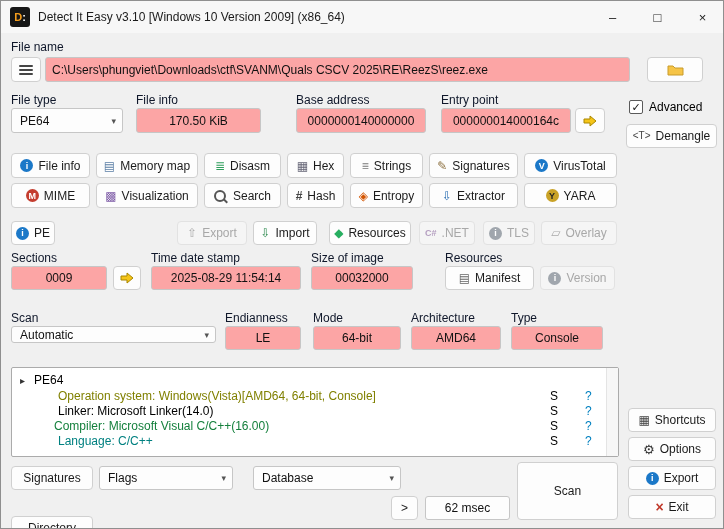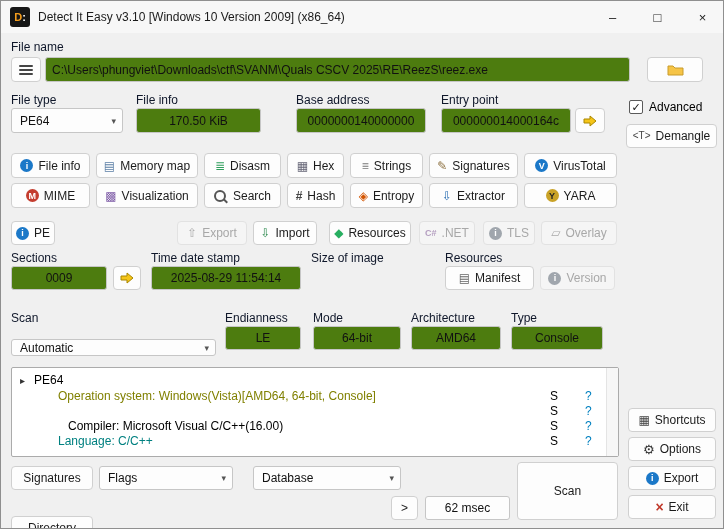--- a/index.html
+++ b/index.html
@@ -5,21 +5,21 @@
   body{margin:0;background:#cfcfcf;font-family:"Liberation Sans","DejaVu Sans",sans-serif;}
   .window{position:relative;width:724px;height:529px;background:#f0f0f0;border:1px solid #8f8f8f;box-sizing:border-box;overflow:hidden;}
   .titlebar{position:absolute;left:0;top:0;width:100%;height:32px;background:#f7f7f7;}
   .appicon{position:absolute;left:9px;top:6px;width:20px;height:20px;background:#151515;border-radius:3px;display:flex;align-items:center;justify-content:center;font-size:11px;font-weight:bold;}
   .logo-d{color:#f59d1d}.logo-c{color:#fff}
   .title{position:absolute;left:37px;top:0;height:32px;line-height:32px;font-size:12px;color:#1a1a1a;white-space:nowrap;}
   .wbtn{position:absolute;top:0;width:45px;height:32px;display:flex;align-items:center;justify-content:center;font-size:13px;color:#222;}
   .lbl{position:absolute;font-size:12px;color:#0f172a;white-space:nowrap;}
   .btn{position:absolute;display:flex;align-items:center;justify-content:center;gap:5px;background:#fdfdfd;border:1px solid #d0d0d0;border-radius:4px;font-size:12px;color:#1b1b1b;box-sizing:border-box;white-space:nowrap;cursor:default;}
   .btn.disabled{color:#a8a8a8;background:#f5f5f5;border-color:#e2e2e2;}
-  .input{position:absolute;display:flex;align-items:center;background:#4d7c0f;border:1px solid #c6c6c6;border-radius:3px;font-size:12px;color:#111;box-sizing:border-box;padding:0 6px;white-space:nowrap;overflow:hidden;}
+  .input{position:absolute;display:flex;align-items:center;background:#fca5a5;border:1px solid #c6c6c6;border-radius:3px;font-size:12px;color:#111;box-sizing:border-box;padding:0 6px;white-space:nowrap;overflow:hidden;}
   .input.center{justify-content:center;}
   .combo{position:absolute;display:flex;align-items:center;background:#fdfdfd;border:1px solid #c6c6c6;border-radius:3px;font-size:12px;color:#111;box-sizing:border-box;padding:0 20px 0 8px;white-space:nowrap;overflow:hidden;}
   .chev{position:absolute;right:6px;font-size:9px;color:#555;}
   .badge{width:13px;height:13px;border-radius:50%;color:#fff;font-size:9px;font-weight:bold;display:flex;align-items:center;justify-content:center;flex:0 0 auto;}
   .badge.blue{background:#1b78c8}.badge.gray{background:#a0a6ad}.badge.red{background:#c43d2f}.badge.gold{background:#c9a227;color:#222}
   .gicon{font-size:12px;line-height:1;flex:0 0 auto;}
   .csharp{font-size:9px;font-weight:bold;color:#68217a;flex:0 0 auto;}
   .bars{width:14px;height:10px;display:flex;flex-direction:column;justify-content:space-between;}
   .bars i{display:block;height:2px;background:#444;border-radius:1px;}
   .mag{position:relative;width:8px;height:8px;border:2px solid #555;border-radius:50%;flex:0 0 auto;margin-right:2px;}
@@ -186,32 +186,33 @@
   <div class="lbl" style="left:10px;top:250px;">Sections</div>
   <div class="input center" style="left:10px;top:265px;width:96px;height:24px;">0009</div>
   <div class="btn" style="left:112px;top:265px;width:28px;height:24px;">
     <svg width="14" height="12">
         <path d="M1 4 h6 V1 l6 5 -6 5 V8 H1 z" fill="#f5c518" stroke="#a98600"></path>
       </svg>
   </div>
   <div class="lbl" style="left:150px;top:250px;">Time date stamp</div>
   <div class="input center" style="left:150px;top:265px;width:150px;height:24px;">2025-08-29 11:54:14</div>
   <div class="lbl" style="left:310px;top:250px;">Size of image</div>
+  <div class="input center" style="left:310px;top:265px;width:102px;height:24px;">00032000</div>
   <div class="lbl" style="left:444px;top:250px;">Resources</div>
   <div class="btn" style="left:444px;top:265px;width:89px;height:24px;">
     <span class="gicon" style="color:#666;">▤</span>
     <span>Manifest</span>
   </div>
   <div class="btn disabled" style="left:539px;top:265px;width:75px;height:24px;">
     <span class="badge gray">i</span>
     <span>Version</span>
   </div>
 
   <div class="lbl" style="left:10px;top:310px;">Scan</div>
-  <div class="combo" style="left:10px;top:325px;width:205px;height:17px;margin-top:13px;">
+  <div class="combo" style="left:10px;top:325px;width:205px;height:17px;">
     <span>Automatic</span>
     <span class="chev">▾</span>
   </div>
   <div class="lbl" style="left:224px;top:310px;">Endianness</div>
   <div class="input center" style="left:224px;top:325px;width:76px;height:24px;">LE</div>
   <div class="lbl" style="left:312px;top:310px;">Mode</div>
   <div class="input center" style="left:312px;top:325px;width:88px;height:24px;">64-bit</div>
   <div class="lbl" style="left:410px;top:310px;">Architecture</div>
   <div class="input center" style="left:410px;top:325px;width:90px;height:24px;">AMD64</div>
   <div class="lbl" style="left:510px;top:310px;">Type</div>
@@ -221,25 +222,26 @@
     <div class="trow" style="top:5px;">
       <span class="ttext" style="left:8px;color:#333;font-size:10px;">▸</span>
       <span class="ttext" style="left:22px;">PE64</span>
     </div>
     <div class="trow" style="top:21px;">
       <span class="ttext" style="left: 46px; color: rgb(128, 128, 0);">Operation system: Windows(Vista)[AMD64, 64-bit, Console]</span>
       <span class="slink">S</span>
       <span class="qlink" style="color: rgb(0, 128, 192);">?</span>
     </div>
     <div class="trow" style="top:36px;">
+      <span class="ttext" style="left: 46px; color: rgb(0, 0, 0);">Linker: Microsoft Linker(14.0)</span>
       <span class="slink">S</span>
       <span class="qlink" style="color: rgb(0, 128, 192);">?</span>
     </div>
     <div class="trow" style="top:51px;">
-      <span class="ttext" style="left: 56px; color: #000000;">Compiler: Microsoft Visual C/C++(16.00)</span>
+      <span class="ttext" style="left: 42px; color: #15803d;">Compiler: Microsoft Visual C/C++(16.00)</span>
       <span class="slink">S</span>
       <span class="qlink" style="color: rgb(0, 128, 192);">?</span>
     </div>
     <div class="trow" style="top:66px;">
       <span class="ttext" style="left: 46px; color: rgb(0, 128, 128);">Language: C/C++</span>
       <span class="slink">S</span>
       <span class="qlink" style="color: rgb(0, 128, 192);">?</span>
     </div>
     <div class="scrollstrip"></div>
   </div>

